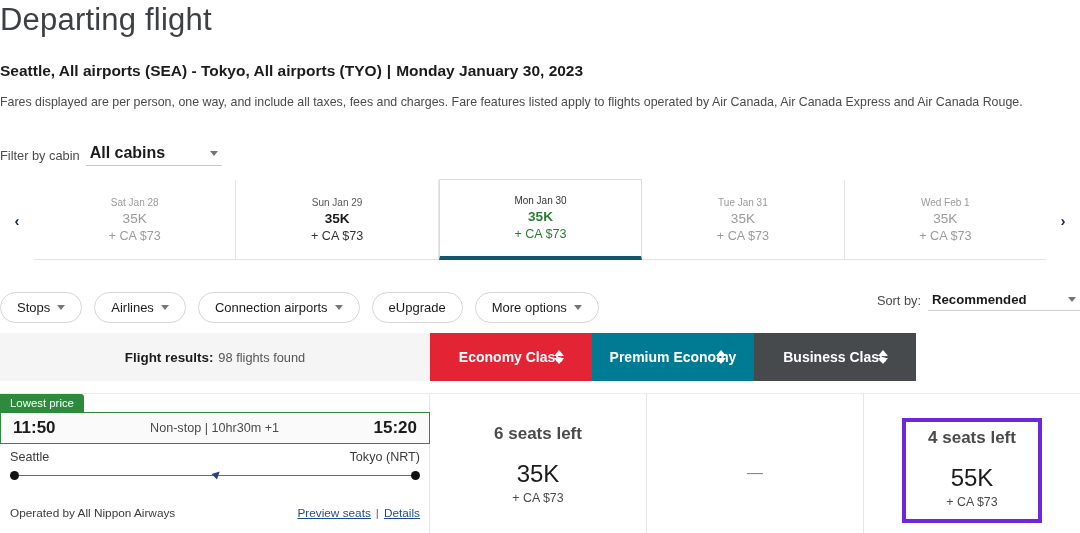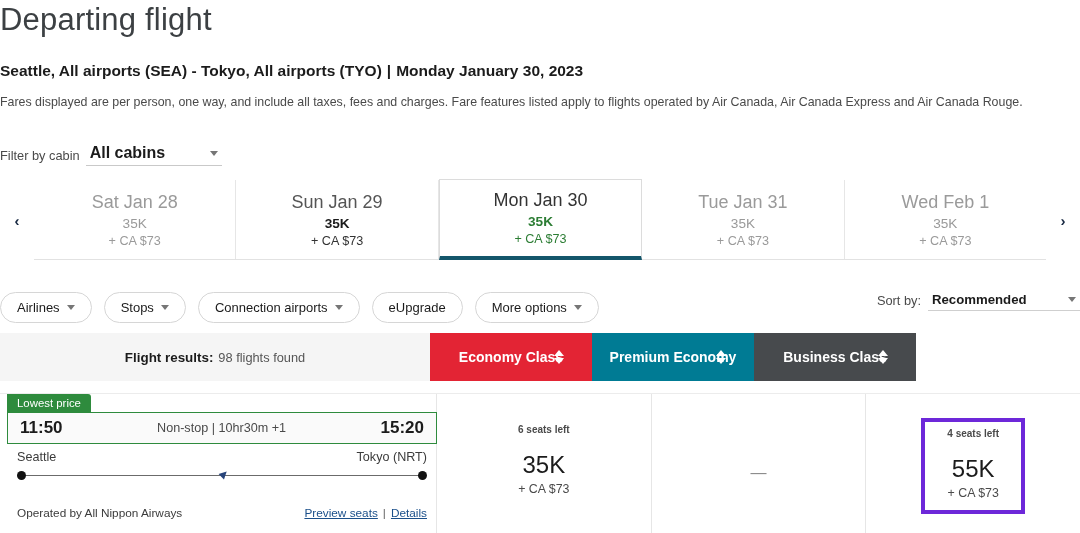--- a/index.html
+++ b/index.html
@@ -93,21 +93,21 @@
   .date-cell {
     flex: 1;
     display: flex; flex-direction: column;
     align-items: center; justify-content: center;
     border-right: 1px solid #e6e6e6;
     cursor: pointer;
     position: relative;
     background: #fff;
   }
   .date-cell:last-child { border-right: none; }
-  .date-cell .d-day { font-size: 18px; margin-bottom: 3px; }
+  .date-cell .d-day { font-size: 10px; margin-bottom: 3px; }
   .date-cell .d-pts { font-size: 13.6px; margin-bottom: 3px; }
   .date-cell .d-tax { font-size: 12.6px; }
 
   .date-cell.dim .d-day,
   .date-cell.dim .d-pts,
   .date-cell.dim .d-tax { color: #9a9a9a; }
   .date-cell.normal .d-day { color: #555; }
   .date-cell.normal .d-pts { color: #1b1b1b; font-weight: bold; }
   .date-cell.normal .d-tax { color: #333; }
 
@@ -210,21 +210,20 @@
   .cell-business { background: #474a4d; }
 
   
   .result-row {
     position: absolute;
     left: 0px; top: 393px;
     width: 1080px; height: 140px;
     display: flex;
     border-top: 1px solid #ececec;
     background: #fff;
-    padding-left: 7px;
   }
   .flight-pane {
     width: 430px;
     position: relative;
     border-right: 1px solid #e6e6e6;
     padding: 0 10px;
   }
   .lowest-badge {
     position: absolute;
     left: 0px; top: 0px;
@@ -306,21 +305,21 @@
     padding-top: 24px;
     position: relative;
     cursor: pointer;
   }
   .fare-cell:last-child { border-right: none; }
   .fare-inner {
     display: flex; flex-direction: column; align-items: center;
     padding: 6px 22px 10px 22px;
   }
   .fare-inner.boxed { border: 4px solid #6d28d9; }
-  .seats { font-size: 10px; color: #4a4a4a; margin-bottom: 16px; font-weight: bold; }
+  .seats { font-size: 17px; color: #4a4a4a; margin-bottom: 16px; font-weight: bold; }
   .pts { font-size: 24px; color: #1b1b1b; margin-bottom: 3px; }
   .tax { font-size: 12.4px; color: #4a4a4a; }
   .dash { font-size: 16px; color: #8a8a8a; margin-top: 46px; }
 </style>
 </head>
 <body>
 
 <div class="page-title">Departing flight</div>
 
 <div class="subtitle">
@@ -370,25 +369,25 @@
       <div class="d-pts">35K</div>
       <div class="d-tax">+ CA $73</div>
     </div>
 
   </div>
   <div class="nav-arrow">›</div>
 </div>
 
 <div class="filter-row">
   <div class="pill">
+    <span>Stops</span>
+    <span class="caret-sm"></span>
+  </div>
+  <div class="pill">
     <span>Airlines</span>
-    <span class="caret-sm"></span>
-  </div>
-  <div class="pill">
-    <span>Stops</span>
     <span class="caret-sm"></span>
   </div>
   <div class="pill">
     <span>Connection airports</span>
     <span class="caret-sm"></span>
   </div>
   <div class="pill">
     <span>eUpgrade</span>
   </div>
   <div class="pill">

